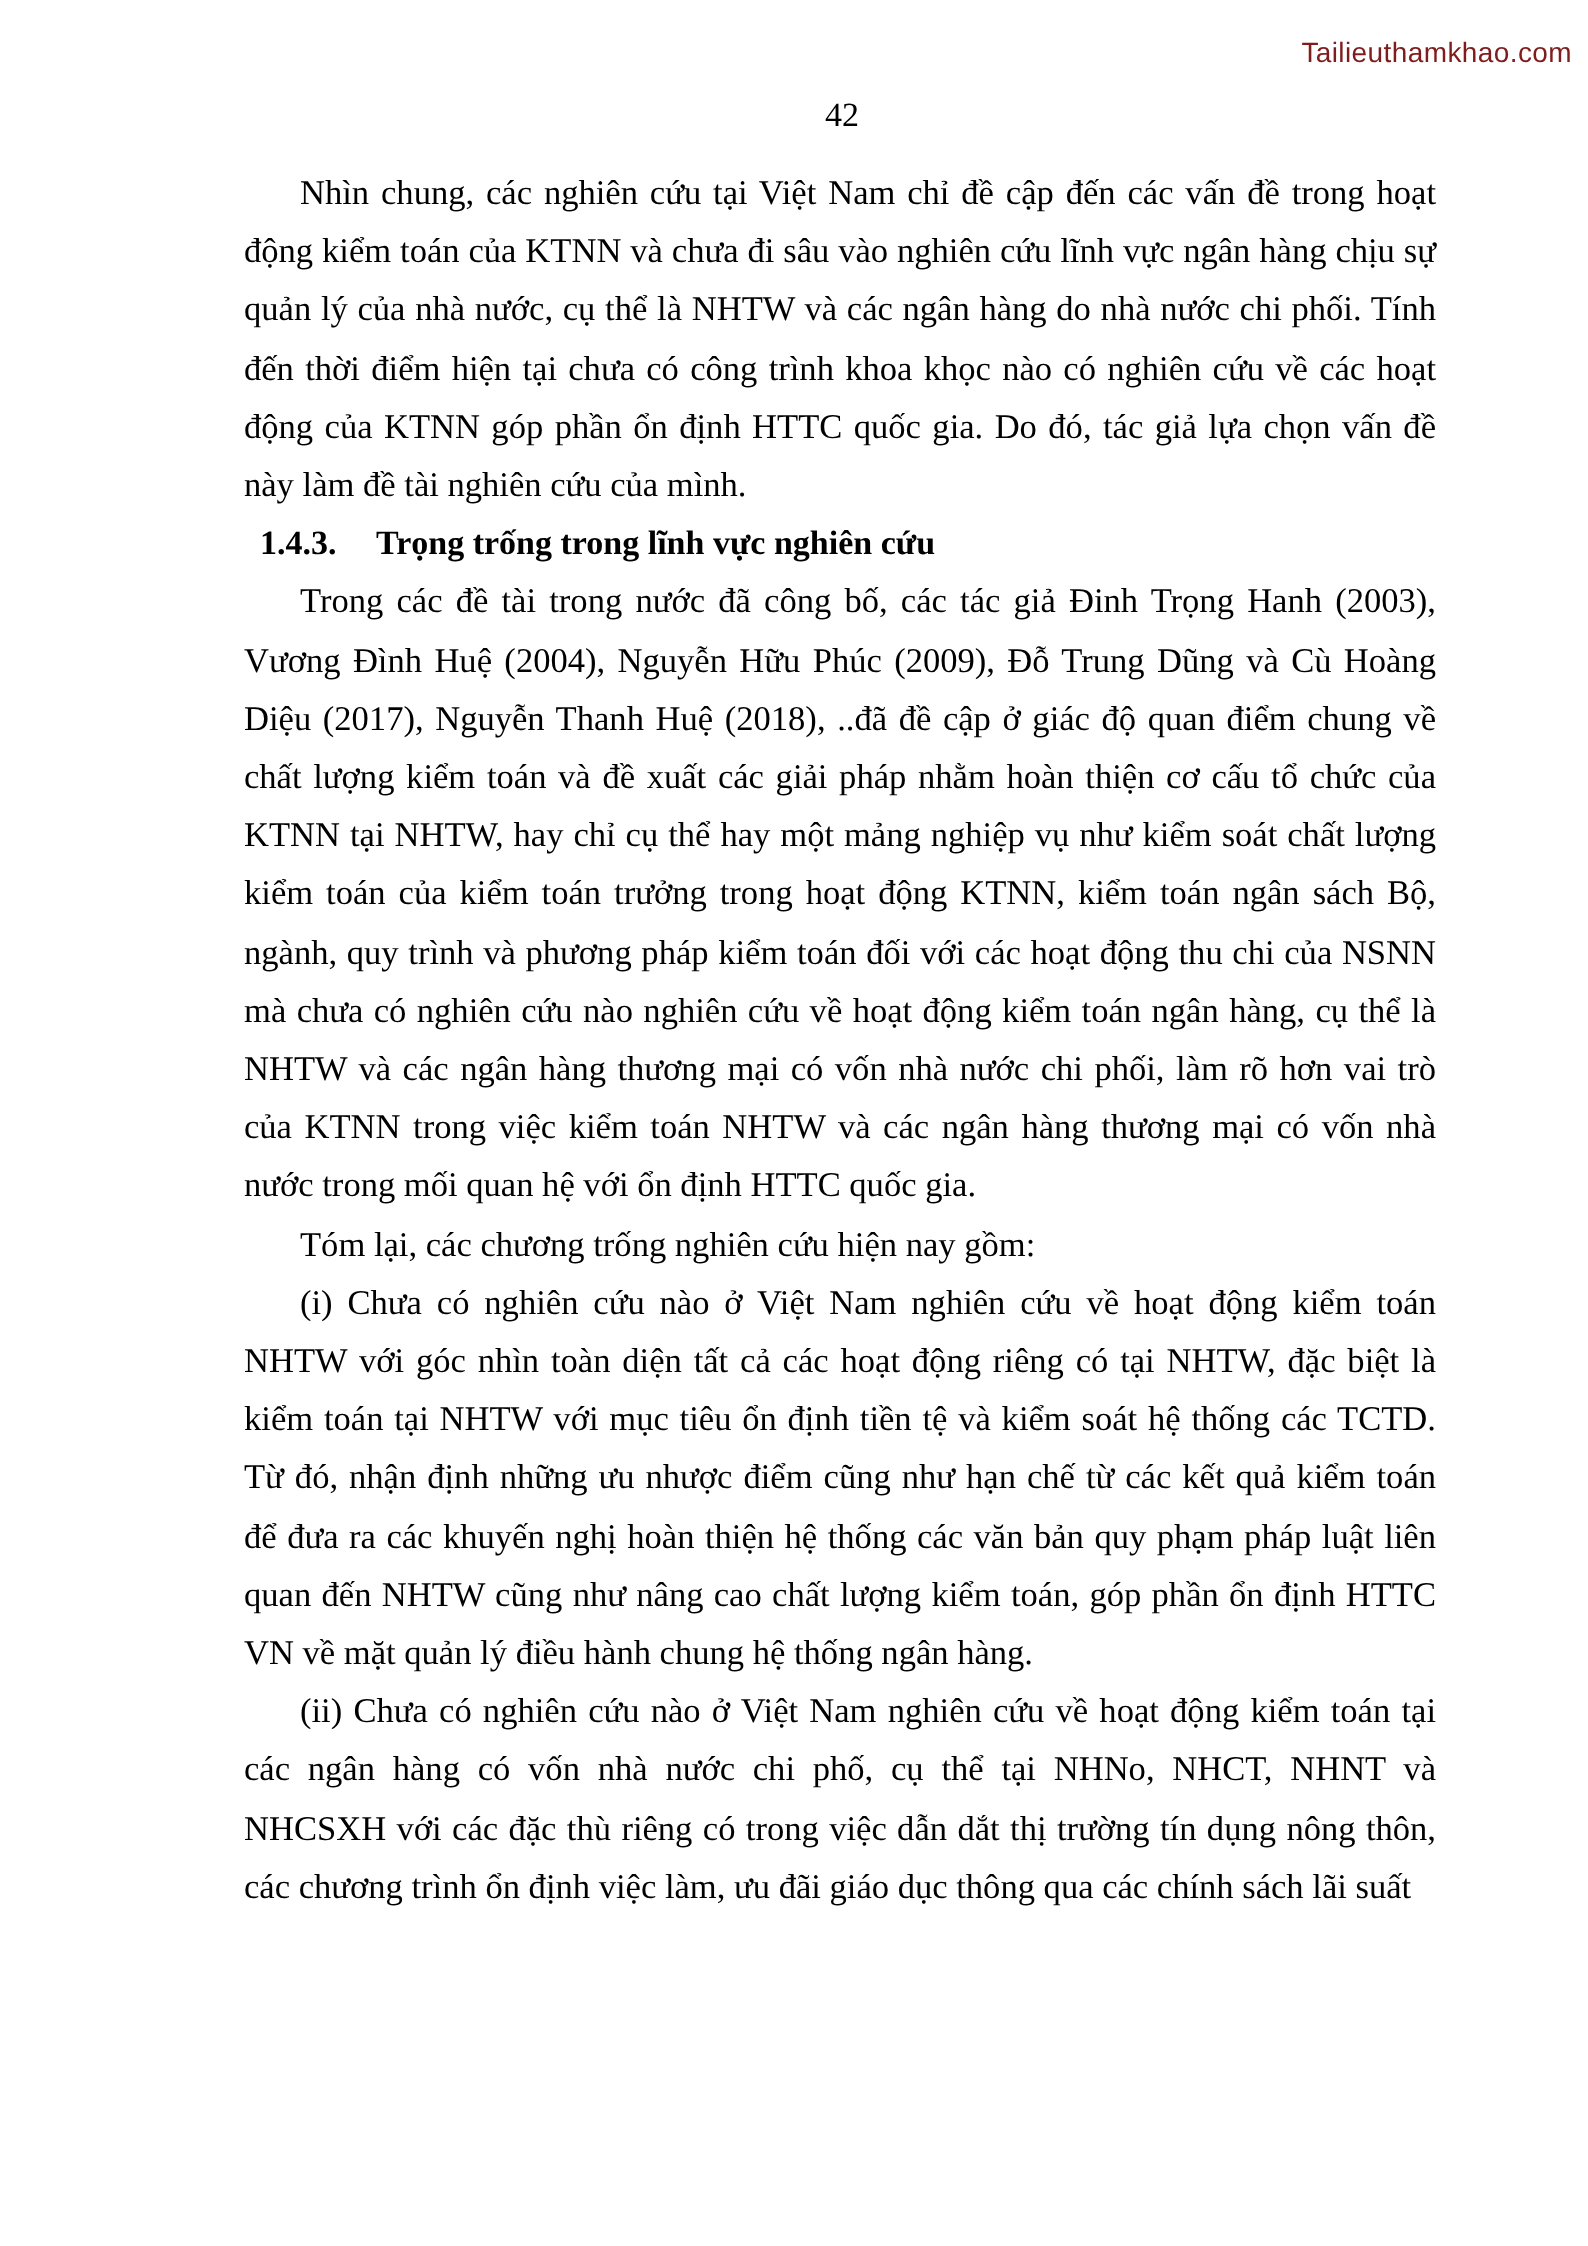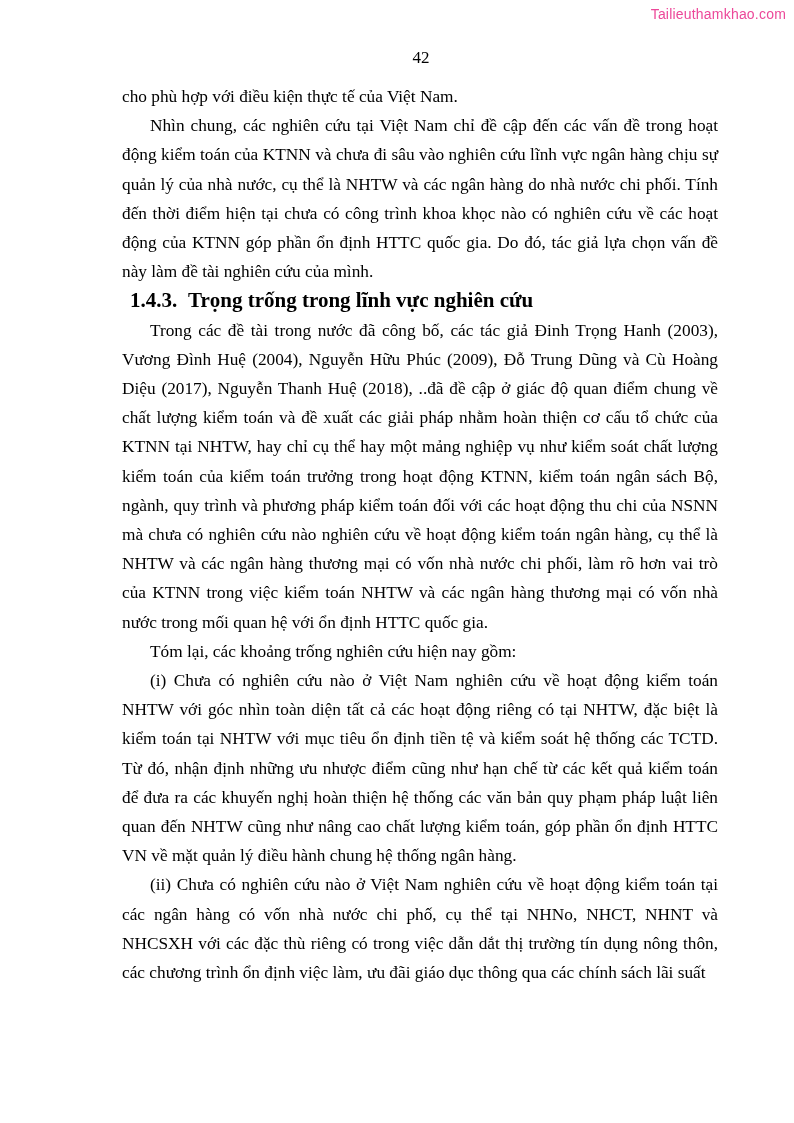--- a/index.html
+++ b/index.html
@@ -10,25 +10,25 @@
     body {
       width: 794px;
       height: 1123px;
       position: relative;
       overflow: hidden;
       font-family: "Liberation Serif", "DejaVu Serif", serif;
       color: #000000;
     }
     .watermark {
       position: absolute;
-      top: 6px;
+      top: 18px;
       right: 8px;
       font-family: "Liberation Sans", "DejaVu Sans", sans-serif;
       font-size: 14px;
-      color: #ec4899;
+      color: #7f1d1d;
       letter-spacing: 0.2px;
     }
     .page-number {
       position: absolute;
       top: 48px;
       left: 0;
       width: 842px;
       text-align: center;
       font-size: 17px;
       line-height: 20px;
@@ -45,43 +45,42 @@
       margin: 0;
       text-align: justify;
       text-indent: 28px;
     }
     .content p.no-indent {
       text-indent: 0;
     }
     .heading {
       margin: 0;
       font-weight: bold;
-      font-size: 21px;
+      font-size: 17px;
       line-height: 29.2px;
       padding-left: 8px;
       display: flex;
     }
     .heading .num {
       display: inline-block;
       width: 58px;
     }
   </style>
 </head>
 <body>
 
 <div class="watermark">Tailieuthamkhao.com</div>
 
 <div class="page-number">42</div>
 
 <div class="content">
-  <p class="no-indent">cho phù hợp với điều kiện thực tế của Việt Nam.</p>
   <p>Nhìn chung, các nghiên cứu tại Việt Nam chỉ đề cập đến các vấn đề trong hoạt động kiểm toán của KTNN và chưa đi sâu vào nghiên cứu lĩnh vực ngân hàng chịu sự quản lý của nhà nước, cụ thể là NHTW và các ngân hàng do nhà nước chi phối. Tính đến thời điểm hiện tại chưa có công trình khoa khọc nào có nghiên cứu về các hoạt động của KTNN góp phần ổn định HTTC quốc gia. Do đó, tác giả lựa chọn vấn đề này làm đề tài nghiên cứu của mình.</p>
 
   <div class="heading">
     <span class="num">1.4.3.</span>
     <span>Trọng trống trong lĩnh vực nghiên cứu</span>
   </div>
 
   <p>Trong các đề tài trong nước đã công bố, các tác giả Đinh Trọng Hanh (2003), Vương Đình Huệ (2004), Nguyễn Hữu Phúc (2009), Đỗ Trung Dũng và Cù Hoàng Diệu (2017), Nguyễn Thanh Huệ (2018), ..đã đề cập ở giác độ quan điểm chung về chất lượng kiểm toán và đề xuất các giải pháp nhằm hoàn thiện cơ cấu tổ chức của KTNN tại NHTW, hay chỉ cụ thể hay một mảng nghiệp vụ như kiểm soát chất lượng kiểm toán của kiểm toán trưởng trong hoạt động KTNN, kiểm toán ngân sách Bộ, ngành, quy trình và phương pháp kiểm toán đối với các hoạt động thu chi của NSNN mà chưa có nghiên cứu nào nghiên cứu về hoạt động kiểm toán ngân hàng, cụ thể là NHTW và các ngân hàng thương mại có vốn nhà nước chi phối, làm rõ hơn vai trò của KTNN trong việc kiểm toán NHTW và các ngân hàng thương mại có vốn nhà nước trong mối quan hệ với ổn định HTTC quốc gia.</p>
-  <p>Tóm lại, các khoảng trống nghiên cứu hiện nay gồm:</p>
+  <p>Tóm lại, các chương trống nghiên cứu hiện nay gồm:</p>
   <p>(i) Chưa có nghiên cứu nào ở Việt Nam nghiên cứu về hoạt động kiểm toán NHTW với góc nhìn toàn diện tất cả các hoạt động riêng có tại NHTW, đặc biệt là kiểm toán tại NHTW với mục tiêu ổn định tiền tệ và kiểm soát hệ thống các TCTD. Từ đó, nhận định những ưu nhược điểm cũng như hạn chế từ các kết quả kiểm toán để đưa ra các khuyến nghị hoàn thiện hệ thống các văn bản quy phạm pháp luật liên quan đến NHTW cũng như nâng cao chất lượng kiểm toán, góp phần ổn định HTTC VN về mặt quản lý điều hành chung hệ thống ngân hàng.</p>
   <p>(ii) Chưa có nghiên cứu nào ở Việt Nam nghiên cứu về hoạt động kiểm toán tại các ngân hàng có vốn nhà nước chi phố, cụ thể tại NHNo, NHCT, NHNT và NHCSXH với các đặc thù riêng có trong việc dẫn dắt thị trường tín dụng nông thôn, các chương trình ổn định việc làm, ưu đãi giáo dục thông qua các chính sách lãi suất</p>
 </div>
 
 </body></html>

